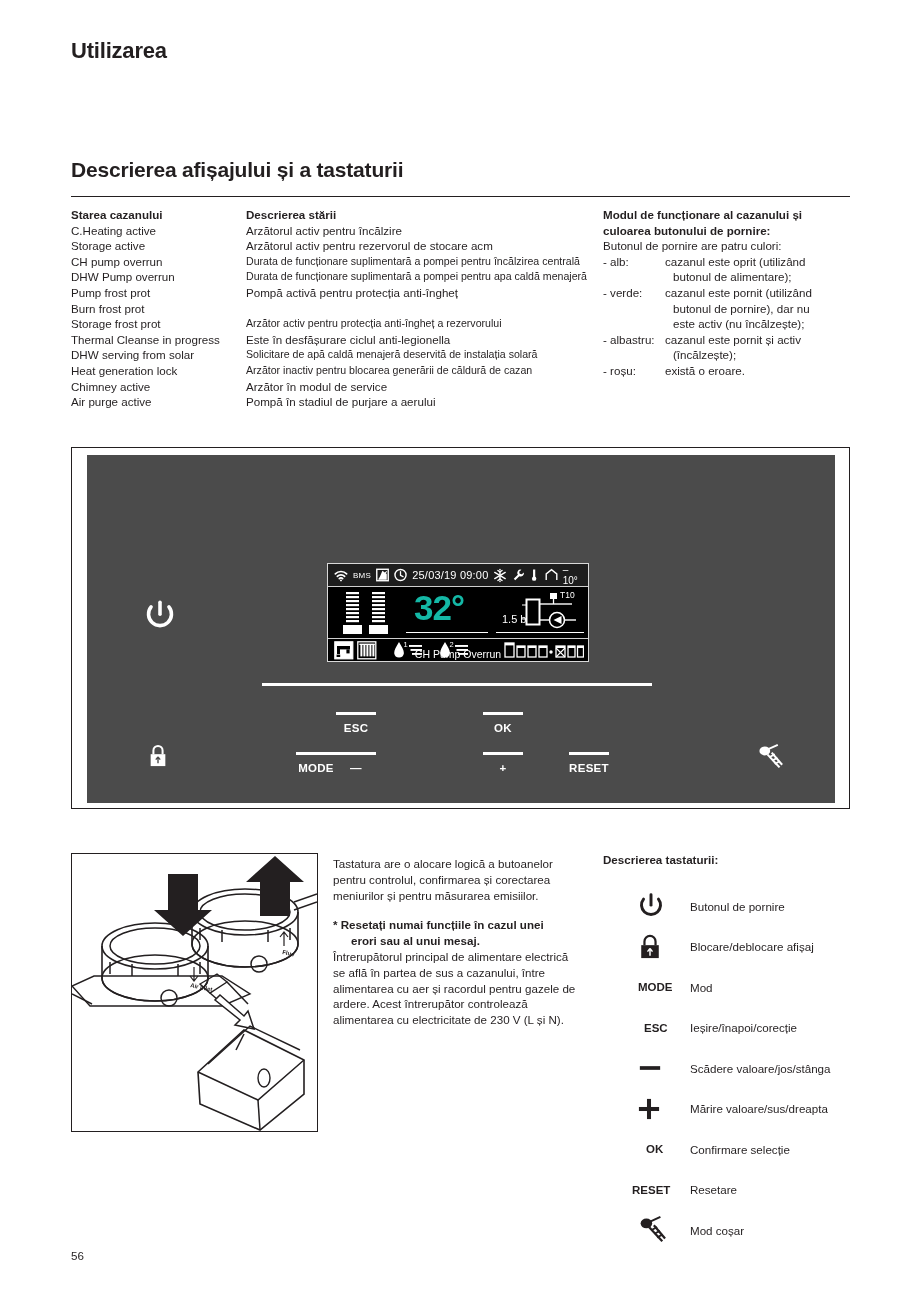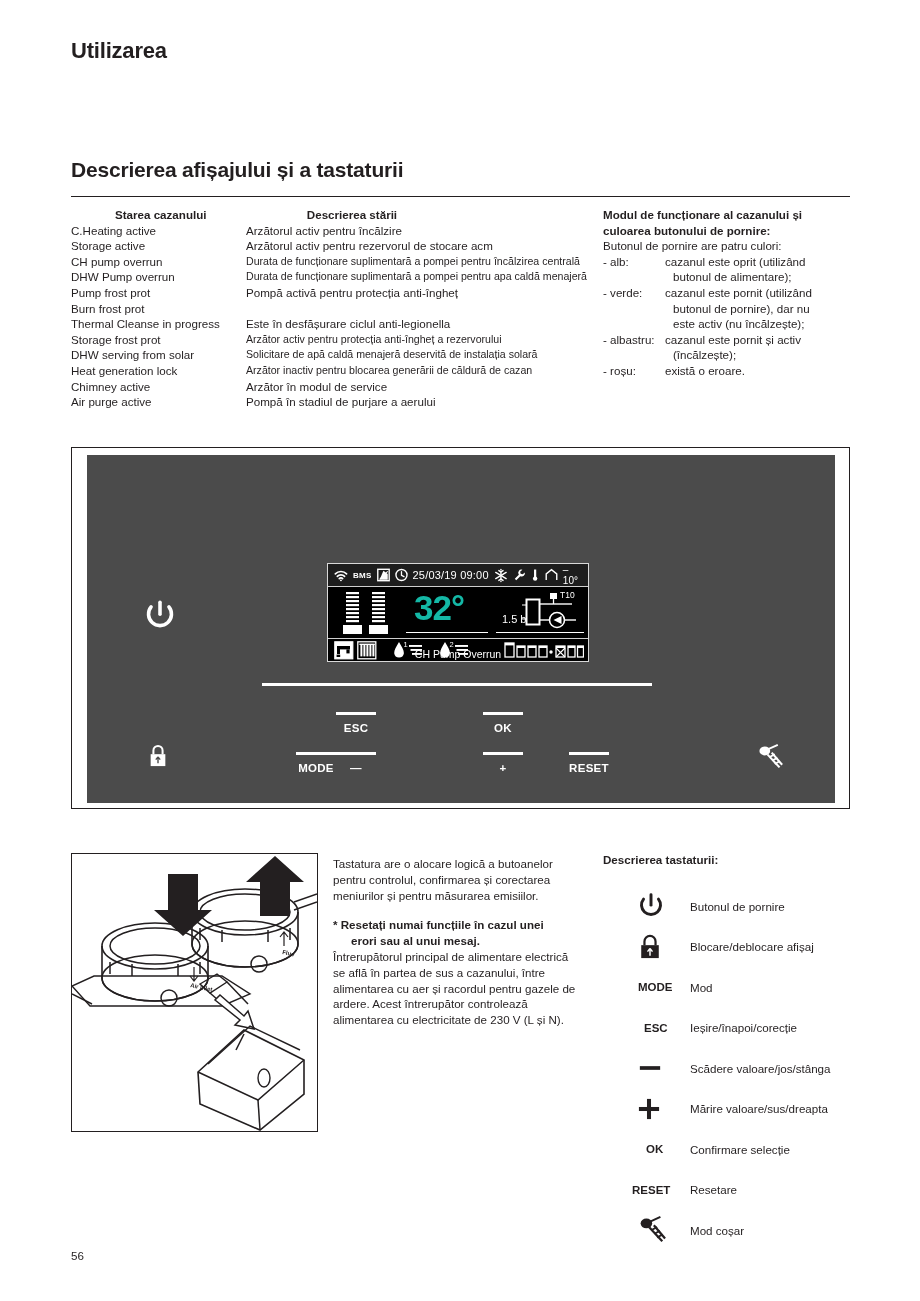--- a/index.html
+++ b/index.html
@@ -10,21 +10,21 @@
   
   .chapter-title{position:absolute;left:71px;top:38px;font-size:22px;font-weight:bold;letter-spacing:-0.2px;}
   .section-title{position:absolute;left:71px;top:158px;font-size:21px;font-weight:bold;letter-spacing:-0.2px;}
   .rule{position:absolute;left:71px;top:196px;width:779px;height:1px;background:#231f20;}
 
   
   .tbl{position:absolute;left:71px;top:207px;width:540px;}
   .trow{display:flex;line-height:15.6px;}
   .c1{width:175px;font-size:11.6px;}
   .c2{width:360px;font-size:11.6px;}
-  .thead .c1,.thead .c2{font-weight:bold;margin-left:44px;}
+  .thead .c1,.thead .c2{font-weight:bold;}
   .c2.sm{font-size:10.6px;}
 
   
   .modes{position:absolute;left:603px;top:207px;width:250px;font-size:11.6px;line-height:15.6px;}
   .modes .hd{font-weight:bold;}
   .mline{display:flex;}
   .mkey{width:62px;flex:0 0 62px;}
   .mval{flex:1;}
 
   
@@ -36,21 +36,21 @@
   .p-power{position:absolute;left:56px;top:143px;width:34px;height:34px;}
   .p-lock{position:absolute;left:60px;top:288px;width:22px;height:26px;}
   .p-sweep{position:absolute;left:670px;top:288px;width:26px;height:28px;}
 
   
   .lcd{position:absolute;left:240px;top:108px;width:262px;height:99px;background:#000;
        border:1px solid #d8d8d8;box-sizing:border-box;}
   .lcd-top{position:absolute;left:0;top:0;right:0;height:23px;background:#1d1d1d;
        border-bottom:1px solid #cfcfcf;display:flex;align-items:center;gap:5px;padding:0 6px;box-sizing:border-box;}
   .lcd-top .dt{color:#fff;font-size:11px;letter-spacing:0.2px;white-space:nowrap;}
-  .lcd-top .bms{color:#fff;font-size:8px;font-weight:bold;letter-spacing:0.3px;}
+  .lcd-top .bms{color:#fff;font-size:8px;font-weight:normal;letter-spacing:0.3px;}
   .lcd-top .outt{color:#fff;font-size:10px;}
   .lcd-mid{position:absolute;left:0;top:23px;right:0;height:50px;}
   .lcd-bot{position:absolute;left:0;top:74px;right:0;bottom:0;border-top:1px solid #cfcfcf;}
   .bigtemp{position:absolute;left:86px;top:-1px;color:#14b8a6;font-size:35px;font-weight:bold;letter-spacing:-1px;line-height:44px;}
   .bar-val{position:absolute;left:174px;top:26px;color:#fff;font-size:11px;}
   .sep-l{position:absolute;left:78px;top:45px;width:82px;height:1px;background:#fff;}
   .sep-r{position:absolute;left:168px;top:45px;width:88px;height:1px;background:#fff;}
   .statusline{position:absolute;left:0;right:0;bottom:1px;text-align:center;color:#fff;font-size:10.5px;}
 
   
@@ -112,26 +112,26 @@
         <div class="c2 sm">Durata de funcționare suplimentară a pompei pentru apa caldă menajeră</div>
       </div>
       <div class="trow">
         <div class="c1">Pump frost prot</div>
         <div class="c2">Pompă activă pentru protecția anti-îngheț</div>
       </div>
       <div class="trow">
         <div class="c1">Burn frost prot</div>
       </div>
       <div class="trow">
+        <div class="c1">Storage frost prot</div>
+        <div class="c2 sm">Arzător activ pentru protecția anti-îngheț a rezervorului</div>
+      </div>
+      <div class="trow">
         <div class="c1">Thermal Cleanse in progress</div>
         <div class="c2">Este în desfășurare ciclul anti-legionella</div>
-      </div>
-      <div class="trow">
-        <div class="c1">Storage frost prot</div>
-        <div class="c2 sm">Arzător activ pentru protecția anti-îngheț a rezervorului</div>
       </div>
       <div class="trow">
         <div class="c1">DHW serving from solar</div>
         <div class="c2 sm">Solicitare de apă caldă menajeră deservită de instalația solară</div>
       </div>
       <div class="trow">
         <div class="c1">Heat generation lock</div>
         <div class="c2 sm">Arzător inactiv pentru blocarea generării de căldură de cazan</div>
       </div>
       <div class="trow">

